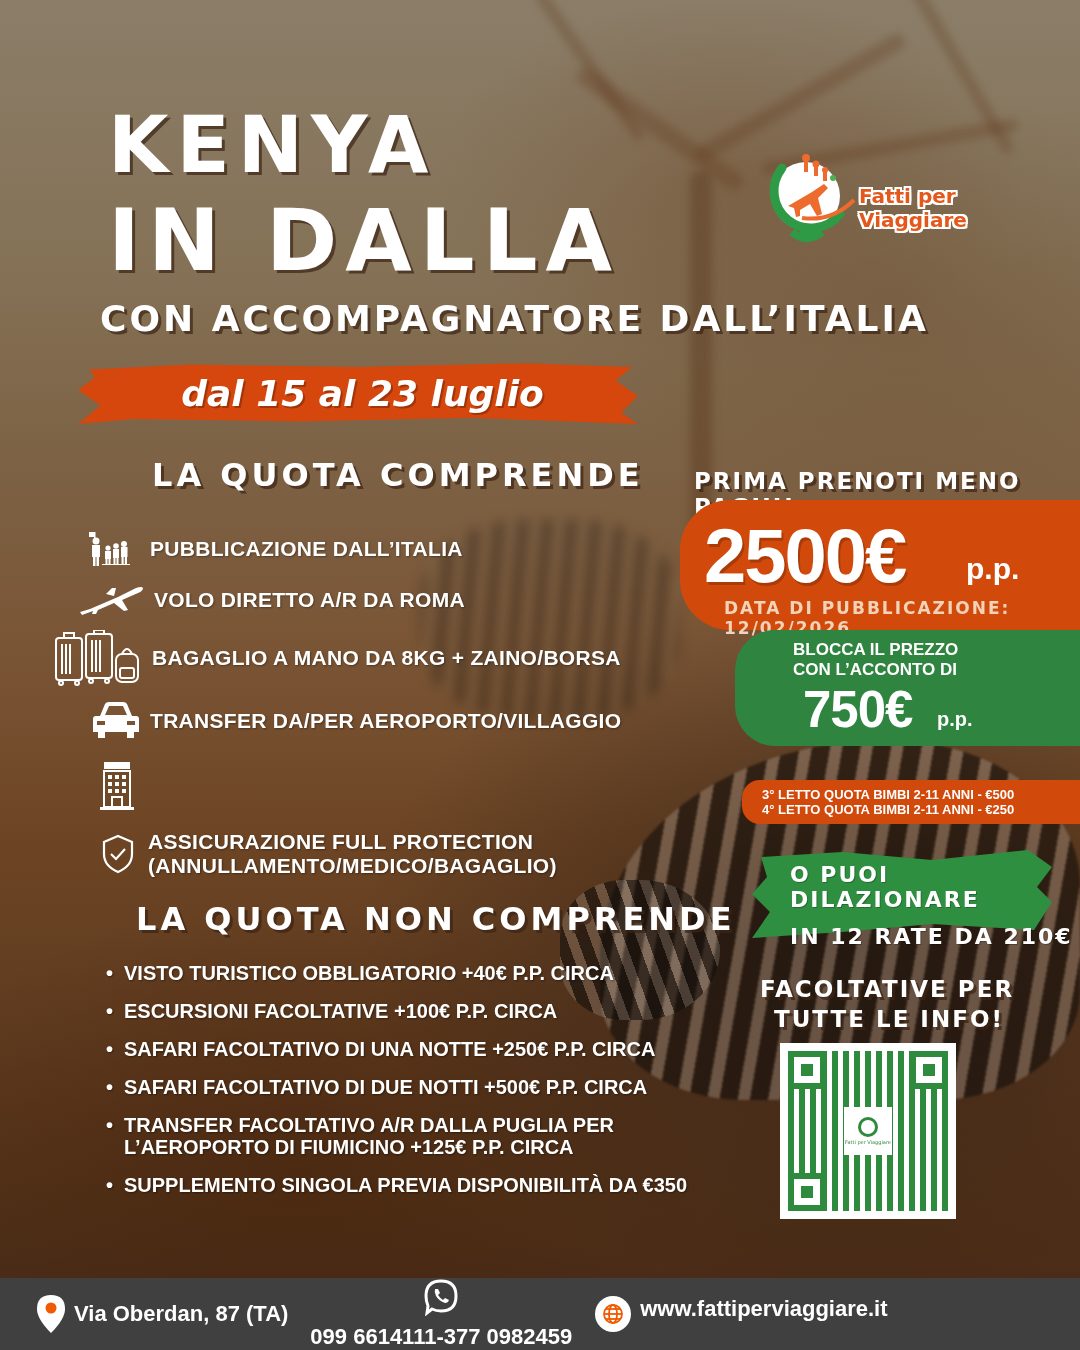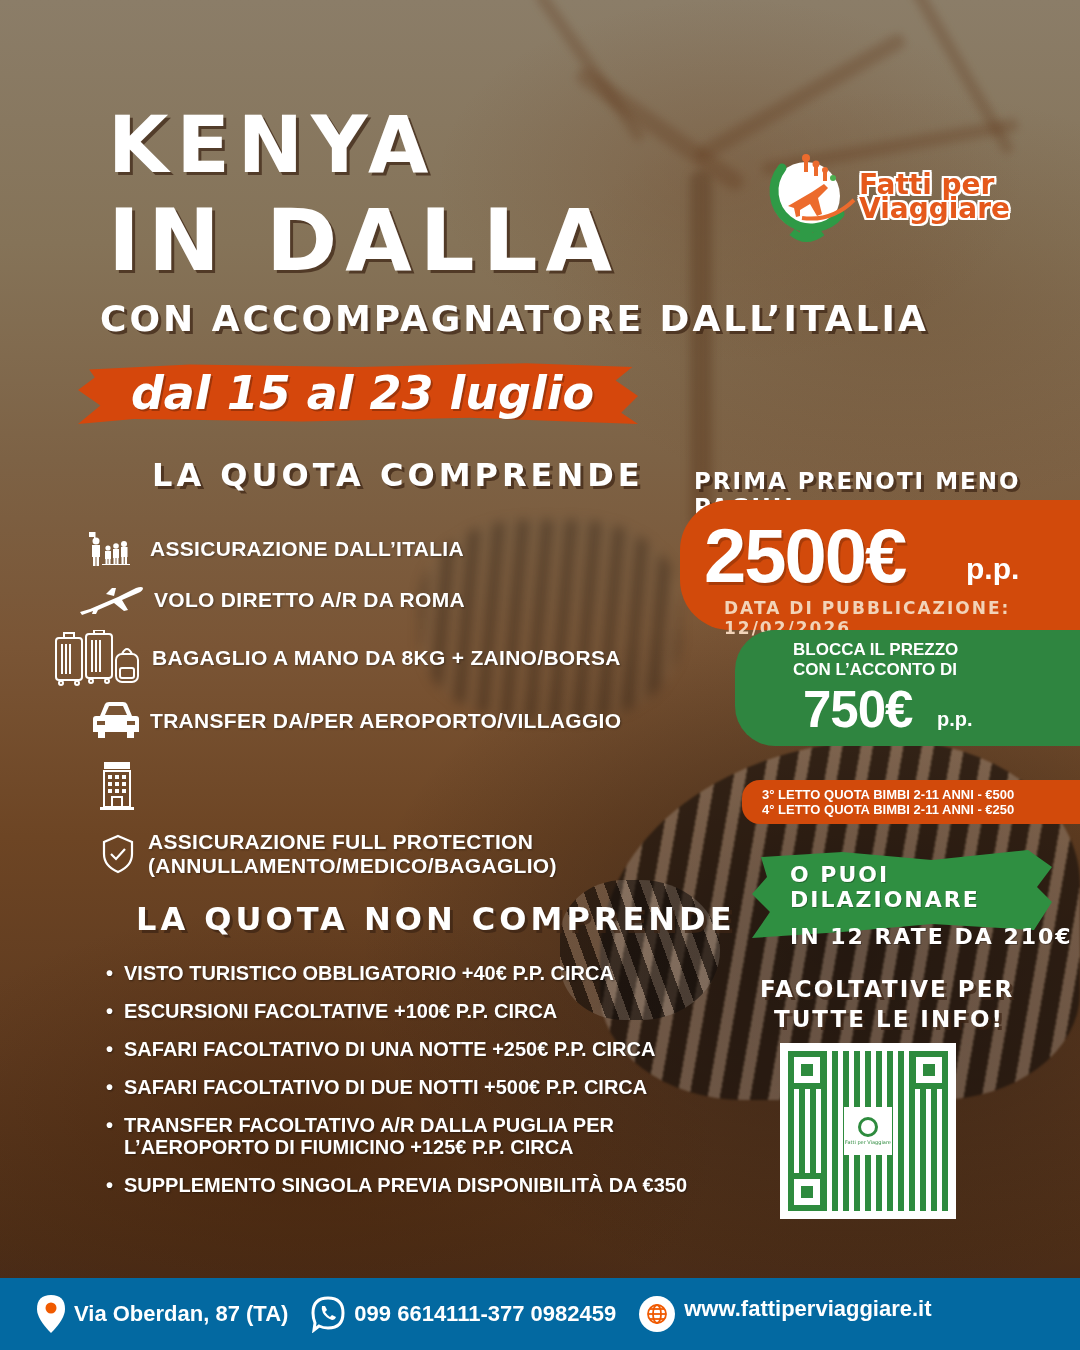--- a/index.html
+++ b/index.html
@@ -44,36 +44,36 @@
   .title-1 { position: absolute; left: 108px; top: 100px; font-size: 78px; line-height: 90px; letter-spacing: 8px; }
   .title-2 { position: absolute; left: 108px; top: 192px; font-size: 86px; line-height: 96px; letter-spacing: 8px; }
   .subtitle { position: absolute; left: 100px; top: 298px; font-size: 36px; letter-spacing: 3px; }
 
   .date-banner {
     position: absolute; left: 78px; top: 362px; width: 560px; height: 62px;
     background: #d5470c;
     clip-path: polygon(2% 12%, 20% 4%, 50% 8%, 80% 2%, 99% 8%, 96% 30%, 100% 55%, 97% 82%, 100% 100%, 70% 90%, 40% 96%, 10% 92%, 0% 100%, 4% 70%, 0% 45%, 3% 25%);
     display: flex; align-items: center; justify-content: center;
   }
-  .date-text { font-size: 46px; font-style: italic; font-weight: bold; font-family: "DejaVu Sans", sans-serif; color: #fff; text-shadow: 2px 2px 0 rgba(0,0,0,0.25); margin-left: 9px; }
+  .date-text { font-size: 36px; font-style: italic; font-weight: bold; font-family: "DejaVu Sans", sans-serif; color: #fff; text-shadow: 2px 2px 0 rgba(0,0,0,0.25); margin-left: 9px; }
 
   .section-title { position: absolute; font-size: 32px; letter-spacing: 4px; }
   .incl-title { left: 152px; top: 456px; }
   .excl-title { left: 136px; top: 900px; }
 
   .incl-item { position: absolute; display: flex; align-items: center; gap: 10px; font-size: 20px; line-height: 24px; text-shadow: 1px 1px 2px rgba(0,0,0,0.35); }
   .incl-icon { display: inline-flex; align-items: center; justify-content: center; color: #fff; }
   .incl-text { font-family: "Liberation Sans", sans-serif; font-weight: bold; font-size: 21px; letter-spacing: 0.3px; }
 
   .excl-list { position: absolute; left: 106px; top: 962px; width: 660px; }
   .excl-item { display: flex; gap: 12px; font-family: "Liberation Sans", sans-serif; font-weight: bold; font-size: 20px; line-height: 22px; margin-bottom: 16px; text-shadow: 1px 1px 2px rgba(0,0,0,0.4); }
   .bullet { width: 6px; flex: none; font-size: 20px; }
 
   .logo { position: absolute; left: 762px; top: 148px; width: 210px; height: 100px; }
-  .logo-text { position: absolute; left: 97px; top: 25px; font-family: "DejaVu Sans", sans-serif; font-size: 28px; line-height: 24px; color: #e5581b; font-weight: bold; text-shadow: -2px -2px 0 #fff, 2px -2px 0 #fff, -2px 2px 0 #fff, 2px 2px 0 #fff, 0 2px 0 #fff, 2px 0 0 #fff, 0 -2px 0 #fff, -2px 0 0 #fff; }
+  .logo-text { position: absolute; left: 97px; top: 36px; font-family: "DejaVu Sans", sans-serif; font-size: 20px; line-height: 24px; color: #e5581b; font-weight: bold; text-shadow: -2px -2px 0 #fff, 2px -2px 0 #fff, -2px 2px 0 #fff, 2px 2px 0 #fff, 0 2px 0 #fff, 2px 0 0 #fff, 0 -2px 0 #fff, -2px 0 0 #fff; }
 
   .promo-head { position: absolute; left: 694px; top: 468px; font-size: 23px; letter-spacing: 2px; }
   .price-box {
     position: absolute; left: 680px; top: 500px; width: 400px; height: 130px;
     background: #d24a0b; border-radius: 50px 0 0 50px;
   }
   .price-main { position: absolute; left: 24px; top: 14px; font-family: "Liberation Sans", sans-serif; font-weight: bold; font-size: 76px; line-height: 84px; letter-spacing: -2px; text-shadow: 2px 3px 0 rgba(0,0,0,0.2); }
   .price-pp { position: absolute; left: 286px; top: 52px; font-family: "Liberation Sans", sans-serif; font-weight: bold; font-size: 30px; }
   .pub-date { position: absolute; left: 44px; top: 98px; font-size: 17px; letter-spacing: 2px; color: #f2d3b8; font-weight: bold; }
 
@@ -108,21 +108,21 @@
       repeating-linear-gradient(0deg, rgba(255,255,255,0.55) 0 5px, transparent 5px 9px);
   }
   .qr-finder { position: absolute; width: 38px; height: 38px; border: 6px solid #2e8b3e; background: #fff; }
   .qr-finder::after { content: ""; position: absolute; left: 7px; top: 7px; width: 12px; height: 12px; background: #2e8b3e; }
   .qr-center { position: absolute; left: 56px; top: 56px; width: 48px; height: 48px; background: #fff; display: flex; flex-direction: column; align-items: center; justify-content: center; }
   .qr-center-globe { width: 20px; height: 20px; border: 3px solid #2e8b3e; border-radius: 50%; }
   .qr-center-text { font-size: 5px; color: #2e8b3e; margin-top: 2px; }
 
   .footer {
     position: absolute; left: 0; top: 1278px; width: 1080px; height: 72px;
-    background: #0369a1; display: flex; align-items: center; padding-left: 36px; gap: 14px;
+    background: #404040; display: flex; align-items: center; padding-left: 36px; gap: 14px;
   }
   .foot-item { display: flex; align-items: center; gap: 8px; }
   .foot-text { font-family: "Liberation Sans", sans-serif; font-weight: bold; font-size: 22px; color: #fff; white-space: nowrap; }
   .foot-icon { display: inline-flex; align-items: center; justify-content: center; }
 </style>
 </head>
 <body>
 
 <div>
   <div class="tree-trunk"></div>
@@ -185,21 +185,21 @@
         <rect x="27" y="17" width="6" height="9"></rect>
         <rect x="27.5" y="26" width="2" height="7"></rect>
         <rect x="30.5" y="26" width="2" height="7"></rect>
       <circle cx="38" cy="12" r="3"></circle>
         <rect x="35" y="15" width="6.5" height="10"></rect>
         <rect x="35.5" y="25" width="2.2" height="8"></rect>
         <rect x="38.8" y="25" width="2.2" height="8"></rect>
       <rect x="16" y="32" width="28" height="1"></rect>
     </svg>
   </span>
-  <span class="incl-text" style="margin-left:6px;">ASSICURAZIONE DALL’ITALIA</span>
+  <span class="incl-text" style="margin-left:6px;">PUBBLICAZIONE DALL’ITALIA</span>
 </div>
 
 <div class="incl-item" style="left:78px;top:584px;">
   <span class="incl-icon">
     <svg width="66" height="32" viewBox="0 0 66 32" fill="#fff">
       <path d="M2 28 L12 25 L40 13 L58 4 Q64 2 65 4 Q65 7 60 9 L44 16 L50 26 L46 27 L36 19 L20 26 L18 30 L14 30 L15 27 L4 31 Z"></path>
       <path d="M28 10 L34 4 L38 4 L36 12 Z"></path>
     </svg>
   </span>
   <span class="incl-text">VOLO DIRETTO A/R DA ROMA</span>
@@ -363,21 +363,21 @@
 <div class="footer">
   <div class="foot-item">
     <span class="foot-icon">
       <svg width="30" height="40" viewBox="0 0 30 40">
         <path d="M15 1 Q29 1 29 15 Q29 25 15 39 Q1 25 1 15 Q1 1 15 1 Z" fill="#fff"></path>
         <circle cx="15" cy="14" r="5.5" fill="#f05a00"></circle>
       </svg>
     </span>
     <span class="foot-text">Via Oberdan, 87 (TA)</span>
   </div>
-  <div class="foot-item" style="margin-left:8px;">
+  <div class="foot-item" style="margin-left:8px;flex-direction:column;">
     <span class="foot-icon">
       <svg width="36" height="38" viewBox="0 0 36 38" fill="none" stroke="#fff" stroke-width="3">
         <path d="M18 3 Q33 3 33 18 Q33 33 18 33 Q13 33 9 31 L4 35 L5 28 Q3 23 3 18 Q3 3 18 3 Z"></path>
         <path d="M12 11 Q11 14 13 18 Q16 23 22 25 Q25 25 26 22 L22 20 L20 22 Q17 20 15 17 L17 15 L15 11 Z" fill="#fff" stroke="none"></path>
       </svg>
     </span>
     <span class="foot-text">099 6614111-377 0982459</span>
   </div>
   <div class="foot-item" style="margin-left:8px;">
     <span class="foot-icon">

